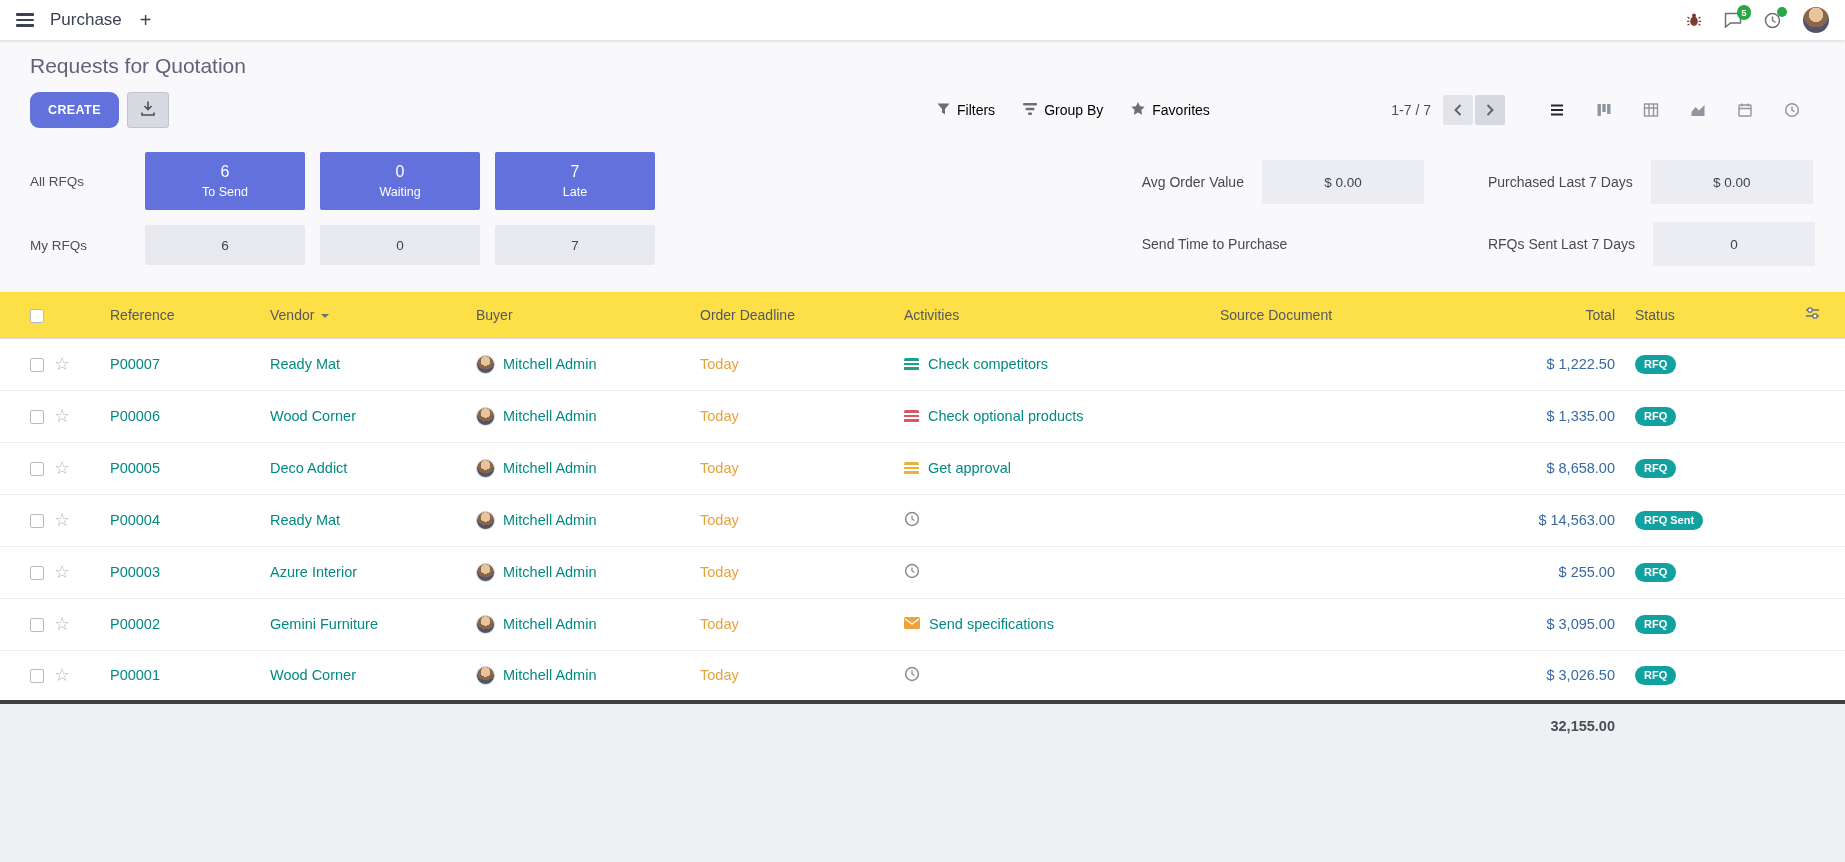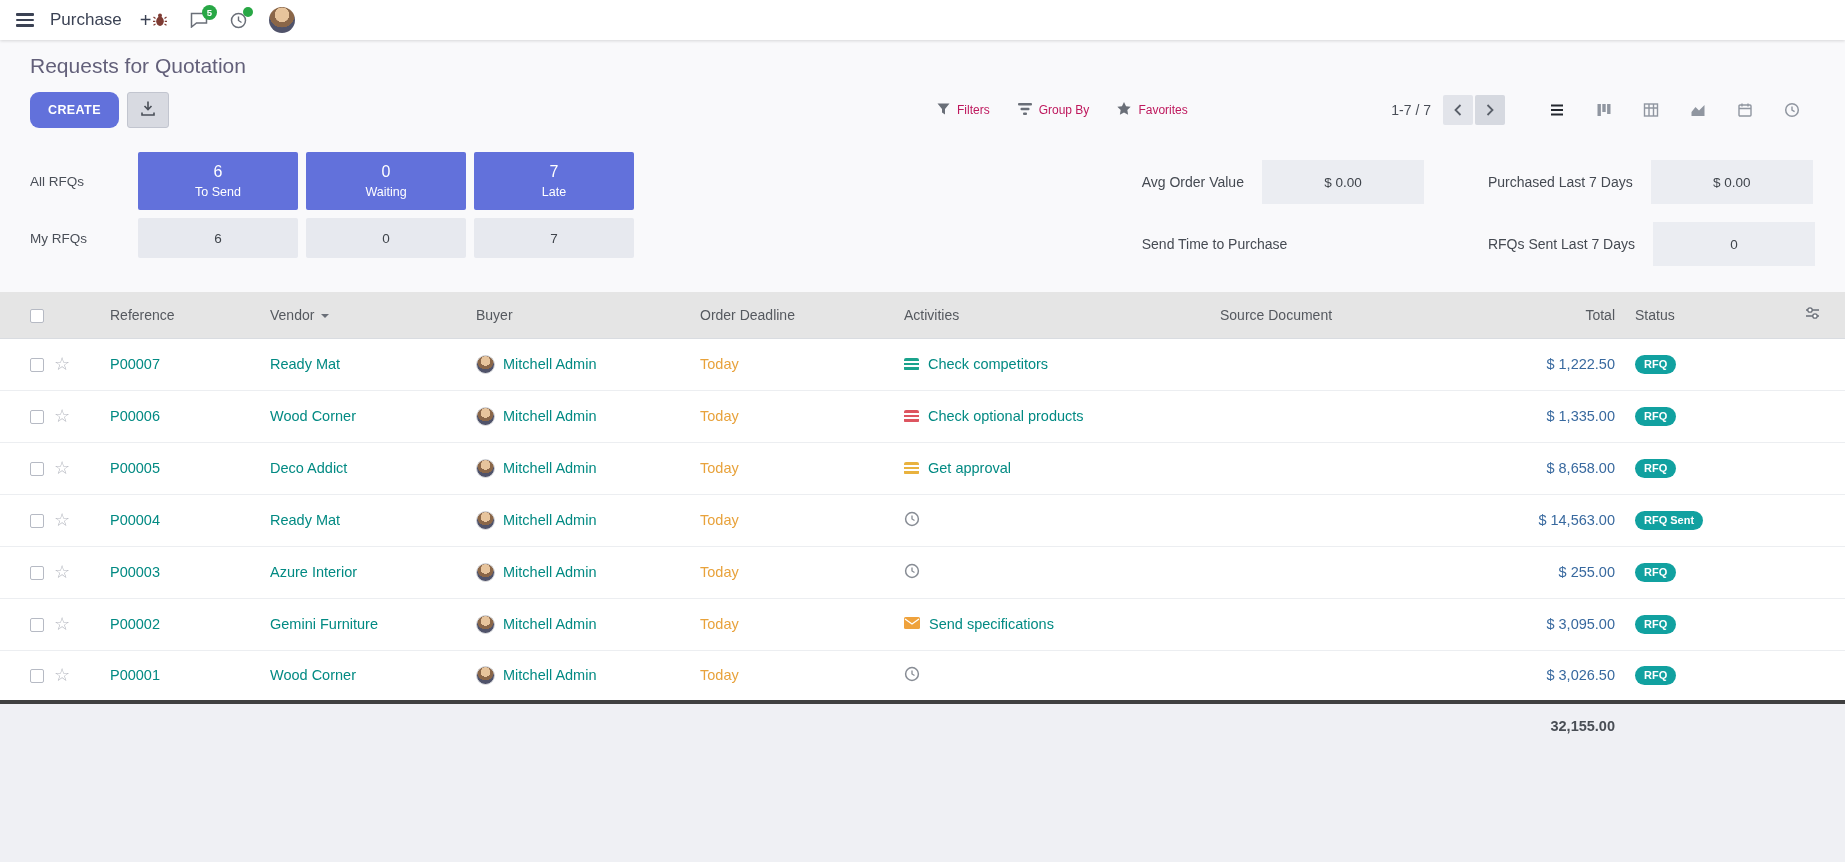--- a/index.html
+++ b/index.html
@@ -1,21 +1,21 @@
 <!DOCTYPE html>
 <html><head>
 <meta charset="utf-8">
 <style>
   *{margin:0;padding:0;box-sizing:border-box}
   html,body{width:1845px;height:862px}
   body{font-family:"Liberation Sans",sans-serif;background:#eff0f4;color:#4c4c4c;font-size:14px;overflow:hidden}
   a{text-decoration:none;cursor:pointer}
 
   
-  .topbar{height:40px;background:#fff;display:flex;align-items:center;
+  .topbar{height:40px;background:#fff;display:flex;align-items:center;justify-content:space-between;
           padding:10px 16px;box-shadow:0 1px 3px rgba(0,0,0,.14);position:relative;z-index:5}
   .tb-left{display:flex;align-items:center;gap:16px}
   .hamburger{display:inline-flex;flex-direction:column;gap:3px;cursor:pointer}
   .hamburger span{width:18px;height:2.4px;background:#3b4254;border-radius:1px}
   .app-name{font-size:17px;color:#3b4254;font-weight:500;cursor:pointer}
   .plus{font-size:20px;color:#3b4254;cursor:pointer;line-height:1;margin-left:2px}
   .tb-right{display:flex;align-items:center;gap:22px}
   .tb-icon{position:relative;display:inline-flex;cursor:pointer}
   .num-badge{position:absolute;top:-7px;right:-9px;background:#28a745;color:#fff;font-size:9.5px;
              line-height:1;padding:2.5px 4.5px;border-radius:8px;font-weight:700}
@@ -32,54 +32,54 @@
                    padding:0 36px 0 12px;font-size:14px;color:#555;outline:none}
   .searchbox input::placeholder{color:#b6bac3}
   .search-icon{position:absolute;right:10px;top:9px}
   .cp-row2{display:flex;align-items:center}
   .btn-create{background:#6271db;color:#fff;border:none;font-size:12.5px;font-weight:700;letter-spacing:.4px;
               padding:11px 18px;border-radius:9px;cursor:pointer;font-family:inherit}
   .btn-export{background:#d8dae1;border:1px solid #c2c5cf;border-radius:3px;padding:8px 13px;margin-left:8px;
               cursor:pointer;display:inline-flex;align-items:center}
   .cp-right{margin-left:auto;width:890px;display:flex;align-items:center}
   .facets{display:flex;gap:28px;padding-left:12px}
-  .facet{display:inline-flex;align-items:center;gap:7px;color:#be185d;font-size:12px;background:none;border:none;
+  .facet{display:inline-flex;align-items:center;gap:7px;color:#000000;font-size:14px;background:none;border:none;
          cursor:pointer;font-family:inherit}
   .pager{margin-left:auto;display:flex;align-items:center;gap:12px}
   .pager-txt{font-size:14px;color:#4a4f58}
   .pager-nav{display:flex;gap:2px}
   .pager-btn{width:30px;height:30px;background:#e2e4ea;border:none;border-radius:2px;display:flex;
              align-items:center;justify-content:center;color:#595f69;cursor:pointer}
   .pager-btn.next{background:#d6d9e0}
   .switcher{display:flex;margin-left:28px}
   .sw{width:47px;height:32px;display:flex;align-items:center;justify-content:center;color:#9096a0;cursor:pointer}
   .sw.active{color:#23272e}
 
   
   .dashboard{display:flex;justify-content:space-between;align-items:flex-start;background:#f9f9fb;
              padding:8px 30px 26px}
-  .dash-left{display:grid;grid-template-columns:100px 160px 160px 160px;gap:8px}
+  .dash-left{display:grid;grid-template-columns:100px 160px 160px 160px;gap:15px}
   .dash-rowlabel{display:flex;align-items:center;font-size:13.5px;color:#4a4f58;cursor:pointer}
   .kpi-blue{background:#6271db;color:#fff;border-radius:2px;height:58px;display:flex;flex-direction:column;
             align-items:center;justify-content:center;cursor:pointer}
   .kpi-count{font-size:16px;margin-bottom:4px}
   .kpi-label{font-size:12.5px}
   .kpi-gray{background:#e7e9ef;border-radius:2px;height:40px;display:flex;align-items:center;justify-content:center;
             font-size:13.5px;color:#3f444b;cursor:pointer}
   .dash-right{display:grid;grid-template-columns:auto auto;gap:18px 64px;margin-top:8px}
   .stat{display:flex;align-items:center;gap:18px}
   .stat-label{font-size:14px;color:#454a52;text-align:right}
   .stat-value{width:162px;height:44px;background:#ebedf2;display:flex;align-items:center;justify-content:center;
               font-size:13.5px;color:#3f444b}
 
   
   .list-wrap{background:#fff}
   table{width:1845px;border-collapse:collapse;table-layout:fixed}
   thead th{height:46px;font-weight:500;color:#55595f;text-align:left;font-size:14px;padding:0 10px;
-           border-bottom:1px solid #d9dce1;background:#e5e5e5}
+           border-bottom:1px solid #d9dce1;background:#fde047}
   tbody td{height:52px;padding:0 10px;font-size:14.5px;border-top:1px solid #eceef1;background:#fff}
   tbody tr:first-child td{border-top:none}
   .c-check{padding-left:30px}
   th.c-check{padding-left:30px}
   .cb{width:14px;height:14px;border:1px solid #b6bac4;border-radius:2px;background:#fff;display:inline-block;
       vertical-align:middle;cursor:pointer}
   .star{color:#b4b7bf;font-size:18px;cursor:pointer;display:inline-block}
   .star::before{content:"☆"}
   .caret{display:inline-block;border:4px solid transparent;border-top-color:#6a6f78;margin-left:7px;
          transform:translateY(2px)}

